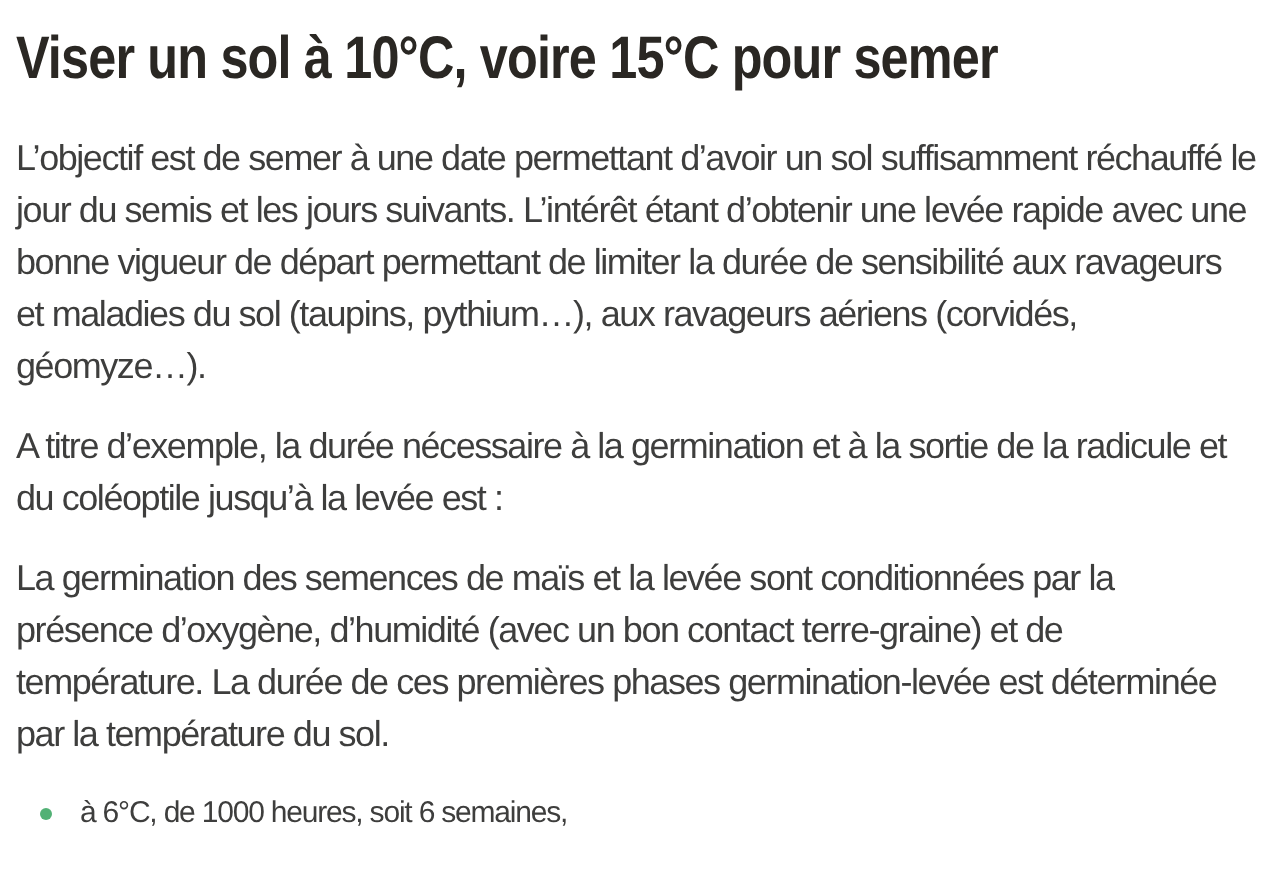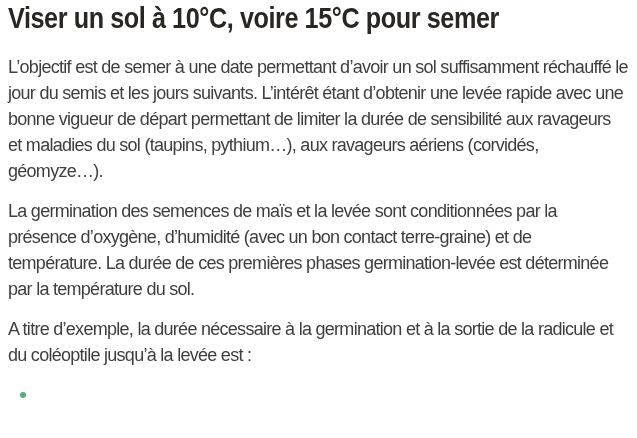--- a/index.html
+++ b/index.html
@@ -10,21 +10,21 @@
   *{margin:0;padding:0;box-sizing:border-box;}
   html,body{background:#ffffff;}
   body{
     width:637px;
     height:438px;
     overflow:hidden;
     font-family:"Liberation Sans", sans-serif;
     color:var(--c-body);
   }
   .article{
-    padding:0 6px 0 8px;
+    padding:12px 6px 0 8px;
   }
   .article-title{
     font-size:30px;
     font-weight:bold;
     color:var(--c-heading);
     letter-spacing:-0.5px;
     white-space:nowrap;
     transform:scaleX(0.84);
     transform-origin:left center;
     line-height:36px;
@@ -63,22 +63,23 @@
   }
 </style>
 </head>
 <body>
 
 <article class="article">
   <h1 class="article-title">Viser un sol à 10°C, voire 15°C pour semer</h1>
 
   <p class="article-paragraph">L’objectif est de semer à une date permettant d’avoir un sol suffisamment réchauffé le jour du semis et les jours suivants. L’intérêt étant d’obtenir une levée rapide avec une bonne vigueur de départ permettant de limiter la durée de sensibilité aux ravageurs et maladies du sol (taupins, pythium…), aux ravageurs aériens (corvidés, géomyze…).</p>
 
+  <p class="article-paragraph">A titre d’exemple, la durée nécessaire à la germination et à la sortie de la radicule et du coléoptile jusqu’à la levée est :</p>
+
   <p class="article-paragraph">La germination des semences de maïs et la levée sont conditionnées par la présence d’oxygène, d’humidité (avec un bon contact terre-graine) et de température. La durée de ces premières phases germination-levée est déterminée par la température du sol.</p>
-
-  <p class="article-paragraph">A titre d’exemple, la durée nécessaire à la germination et à la sortie de la radicule et du coléoptile jusqu’à la levée est :</p>
 
   <ul class="article-list">
     <li>
       <span class="bullet-dot"></span>
+      <span>à 6°C, de 1000 heures, soit 6 semaines,</span>
     </li>
   </ul>
 </article>
 
 </body></html>

